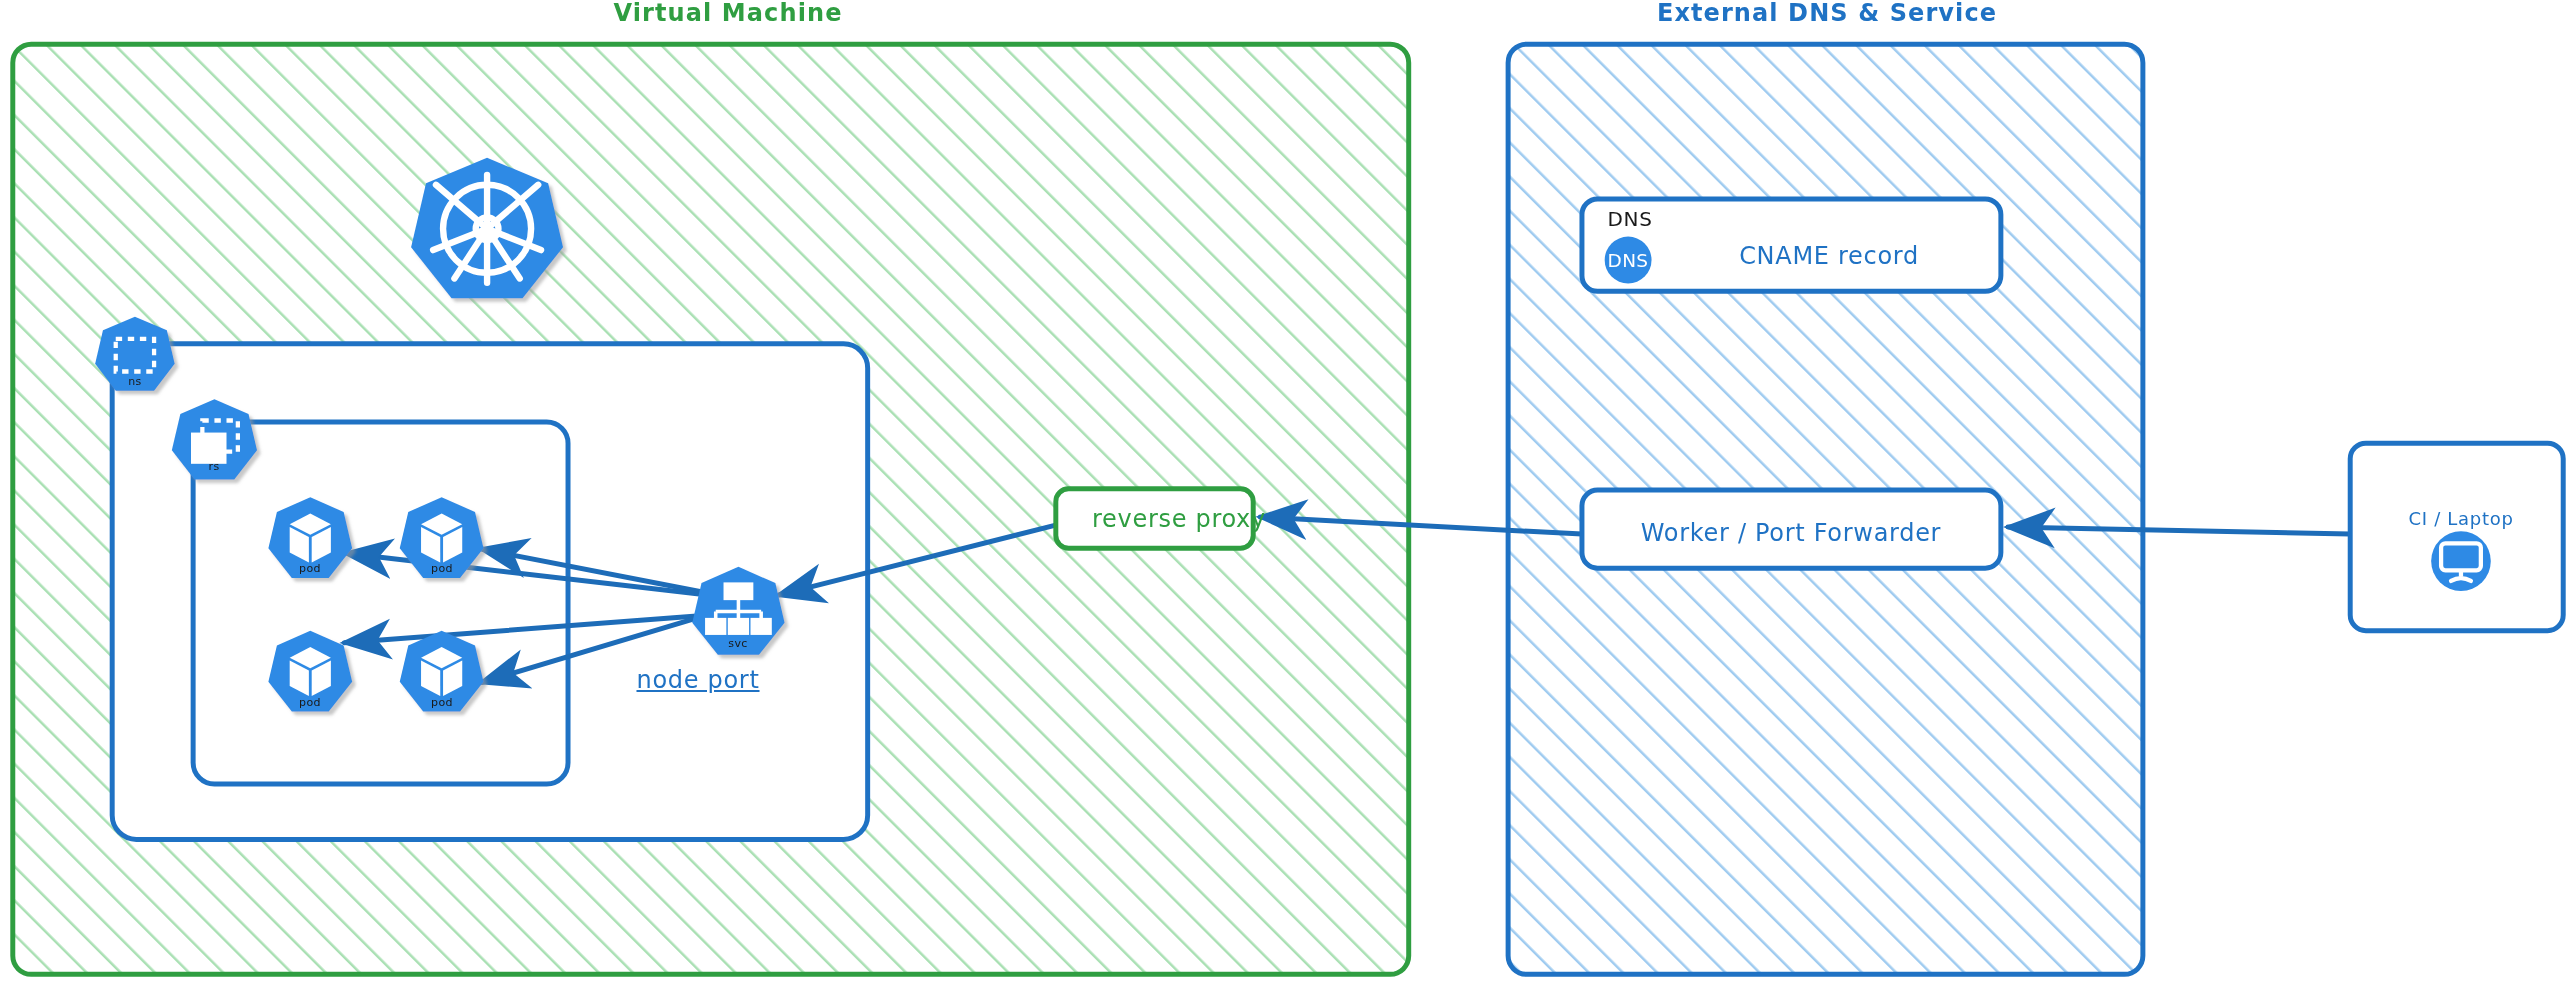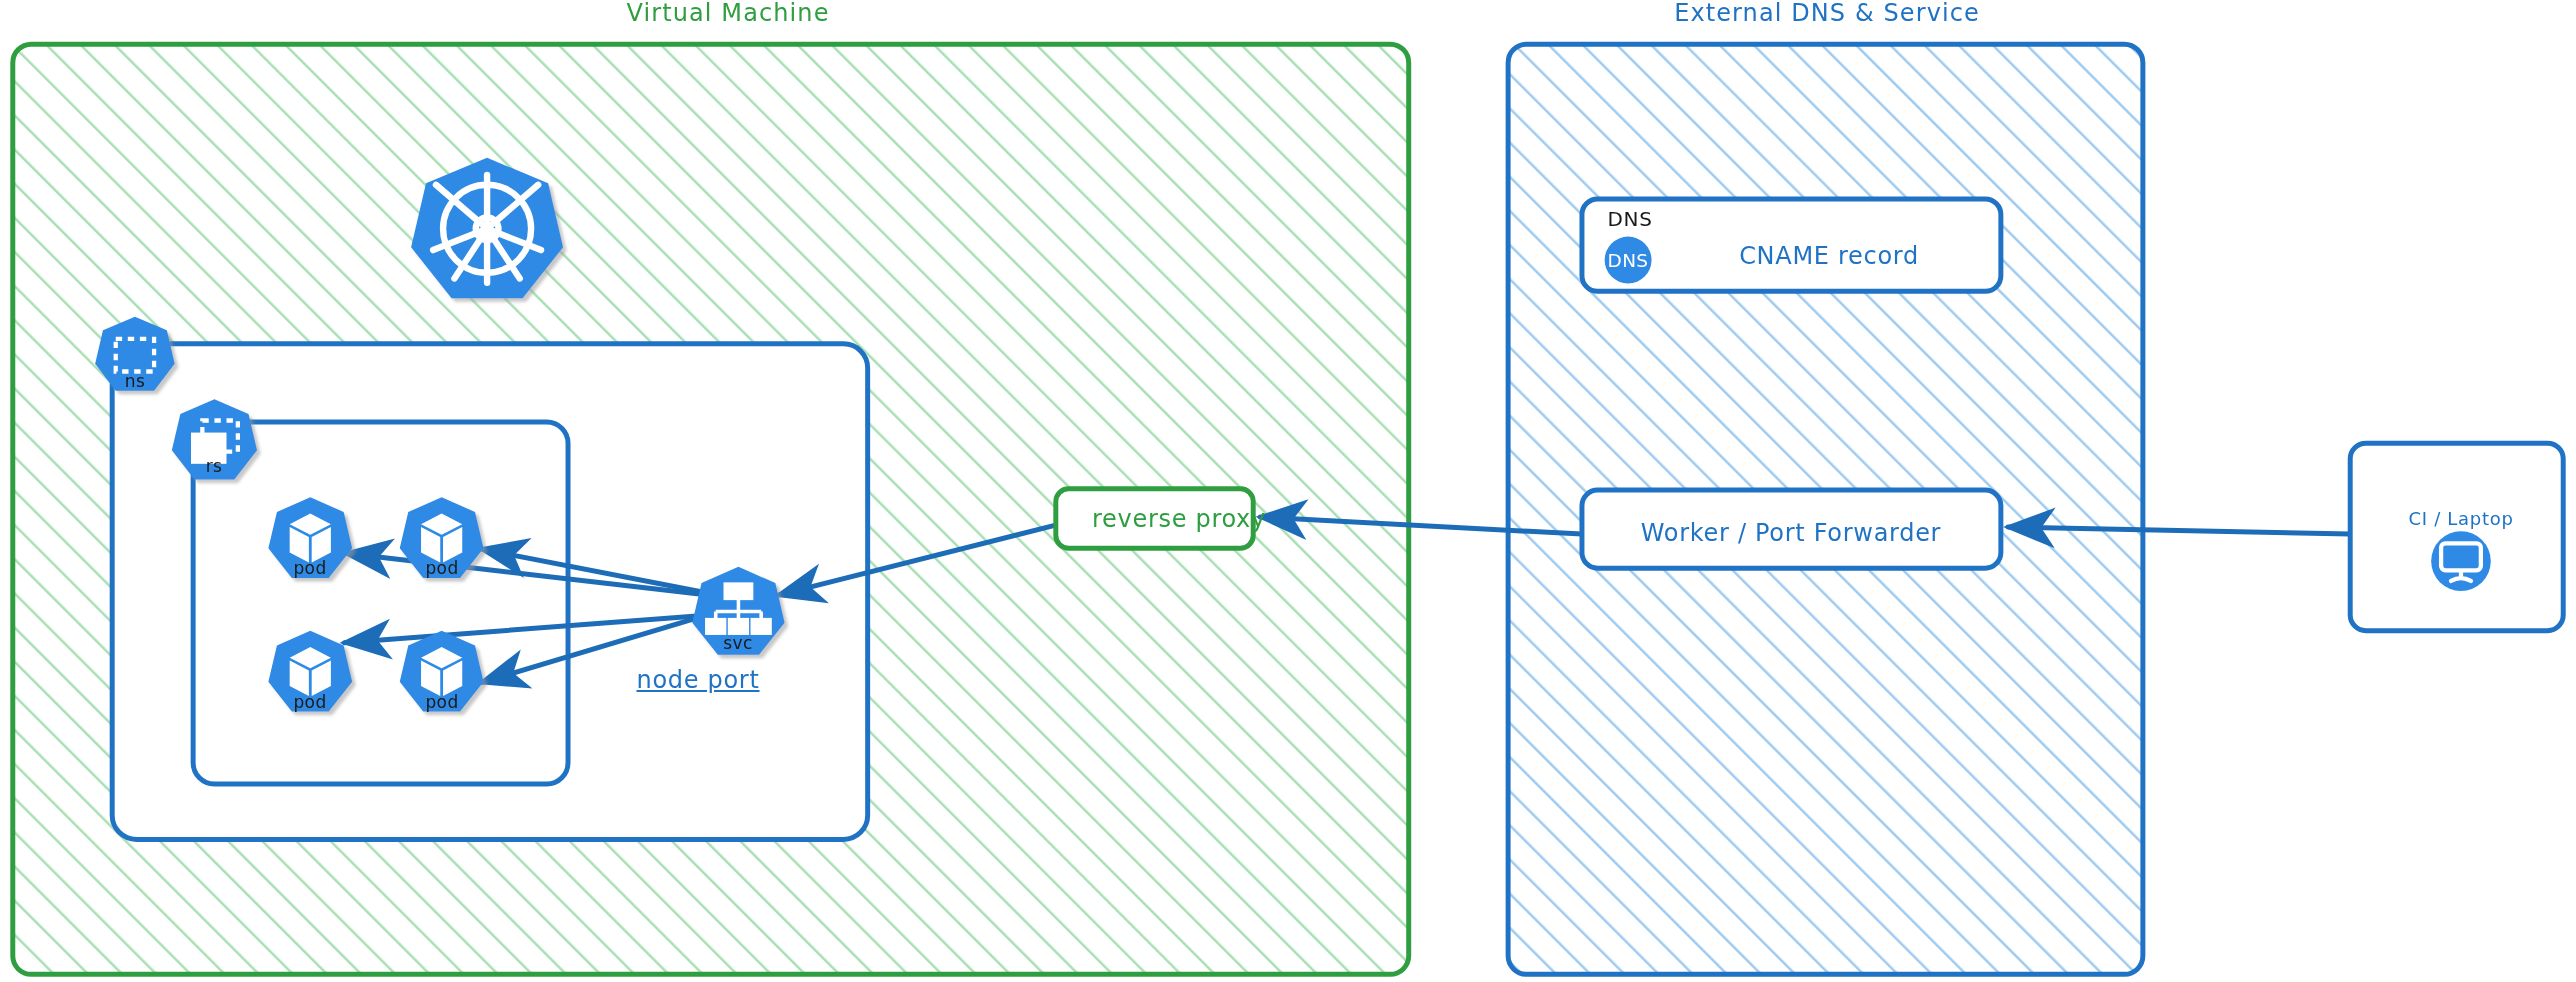--- a/index.html
+++ b/index.html
@@ -20,21 +20,21 @@
   svg.layer {
     position: absolute;
     left: 0;
     top: 0;
     width: 2576px;
     height: 983px;
   }
   .panel-title {
     position: absolute;
     font-family: "DejaVu Sans", sans-serif;
-    font-weight: 400;
+    font-weight: 700;
     font-size: 24px;
     letter-spacing: 1.1px;
     white-space: nowrap;
     transform: translateX(-50%);
   }
   .title-green { color: #2f9e41; }
   .title-blue  { color: #1f72c4; }
 
   .node-label {
     position: absolute;
@@ -51,21 +51,21 @@
     position: absolute;
     font-family: "DejaVu Sans", sans-serif;
     font-size: 18.5px;
     color: #ffffff;
     letter-spacing: 0.4px;
     transform: translate(-50%, -50%);
   }
   .k8s-caption {
     position: absolute;
     font-family: "DejaVu Sans", sans-serif;
-    font-size: 17px;
+    font-size: 11px;
     color: #1a1a1a;
     letter-spacing: 0.4px;
     transform: translate(-50%, -50%);
   }
 </style>
 </head>
 <body>
 
 <div id="stage">
 

